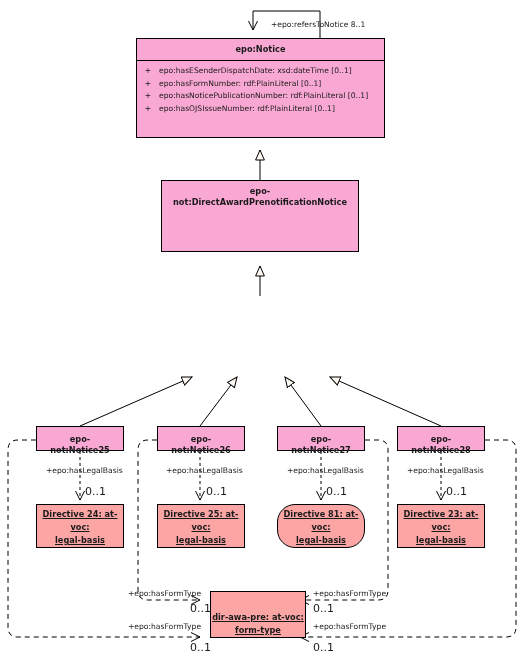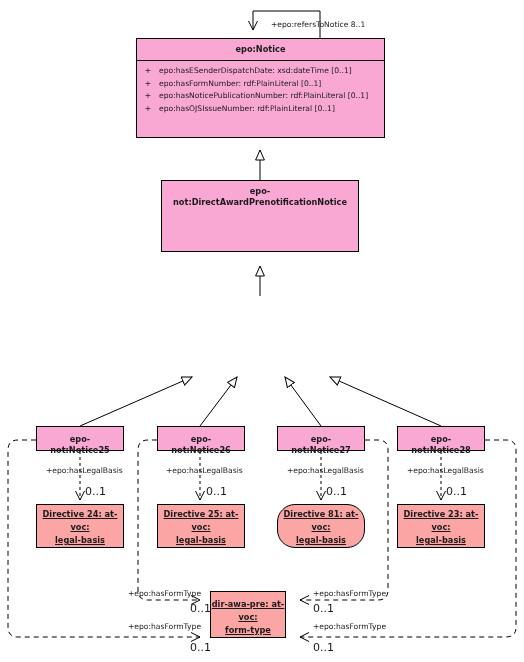--- a/index.html
+++ b/index.html
@@ -226,21 +226,21 @@
     </div>
   </div>
 
   <div class="vocab-node" style="left:397px; top:504px; width:88px; height:44px;">
     <div class="vocab-label">
       <span>Directive 23: at-voc:</span>
       <span>legal-basis</span>
     </div>
   </div>
 
-  <div class="vocab-node" style="left:210px; top:591px; width:76px; height:47px;">
+  <div class="vocab-node" style="left:210px; top:591px; width:96px; height:47px;">
     <div class="vocab-label">
       <span>dir-awa-pre: at-voc:</span>
       <span>form-type</span>
     </div>
   </div>
 
   <div class="edge-label" style="left:46px; top:466px;">+epo:hasLegalBasis</div>
   <div class="mult-label" style="left:85px; top:487px;">0..1</div>
 
   <div class="edge-label" style="left:166px; top:466px;">+epo:hasLegalBasis</div>

